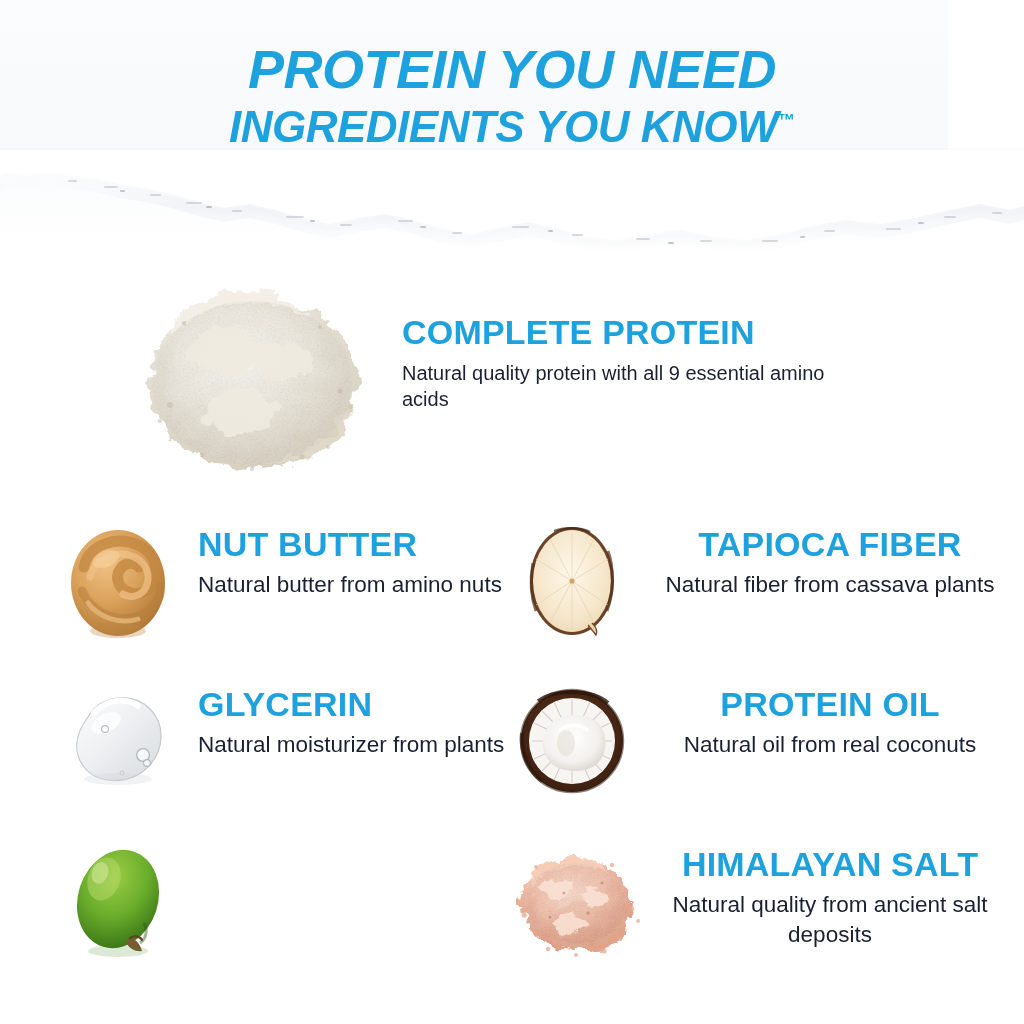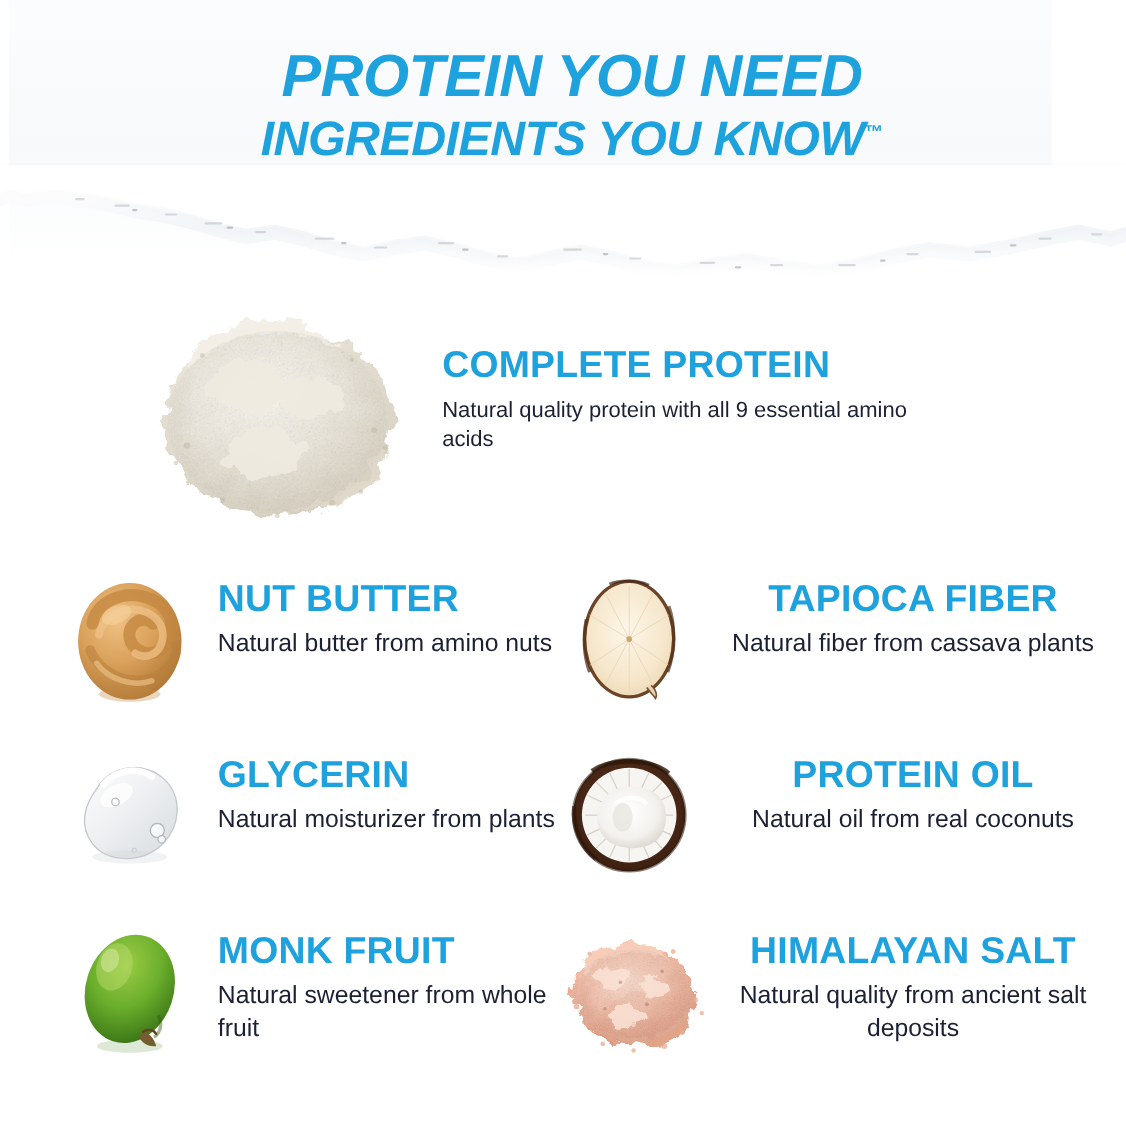--- a/index.html
+++ b/index.html
@@ -6,21 +6,21 @@
   html,body { width:1024px; height:1024px; }
   body {
     font-family:"Liberation Sans", sans-serif;
     background:#ffffff;
     position:relative;
     overflow:hidden;
   }
 
   
   #banner {
-    position:absolute; left:8px; top:0; width:948px; height:240px;
+    position:absolute; left:0; top:0; width:948px; height:240px;
     background:linear-gradient(180deg,#fbfcfd 0%,#f7f9fb 55%,#ffffff 100%);
     overflow:hidden;
   }
   #headline {
     position:absolute; left:0; top:44px; width:1024px;
     text-align:center;
     color:#1ea2de;
     font-weight:bold;
     font-style:italic;
     letter-spacing:-0.5px;
@@ -374,24 +374,20 @@
             </defs>
             <ellipse cx="64" cy="60" rx="40" ry="50" fill="url(#mfG)" transform="rotate(18 64 60)"></ellipse>
             <ellipse cx="50" cy="40" rx="16" ry="22" fill="#b7da6b" opacity="0.5" transform="rotate(18 50 40)"></ellipse>
             <ellipse cx="46" cy="34" rx="8" ry="11" fill="#d6ea9d" opacity="0.55" transform="rotate(18 46 34)"></ellipse>
             <path d="M90,84 C94,92 92,100 86,104" fill="none" stroke="#2f5e10" stroke-width="3" opacity="0.45"></path>
             <path d="M72,104 C76,110 82,113 88,112 C86,105 82,100 76,99 Z" fill="#7a5a32"></path>
             <path d="M76,99 C80,96 86,97 88,101" fill="none" stroke="#5e4424" stroke-width="2.2" stroke-linecap="round"></path>
             <ellipse cx="64" cy="112" rx="30" ry="6" fill="#4a7d20" opacity="0.18"></ellipse>
           </svg>
         </div>
-        <div class="txt">
-          <div class="title">MONK FRUIT</div>
-          <div class="desc">Natural sweetener from whole fruit</div>
-        </div>
       </div>
 
       <div class="cell right">
         <div class="art">
           <svg width="140" height="125" viewBox="0 0 140 125">
             <defs>
               <radialGradient id="saltG" cx="45%" cy="35%" r="65%">
                 <stop offset="0%" stop-color="#fbdccd"></stop>
                 <stop offset="55%" stop-color="#f2bba4"></stop>
                 <stop offset="100%" stop-color="#dd977d"></stop>

